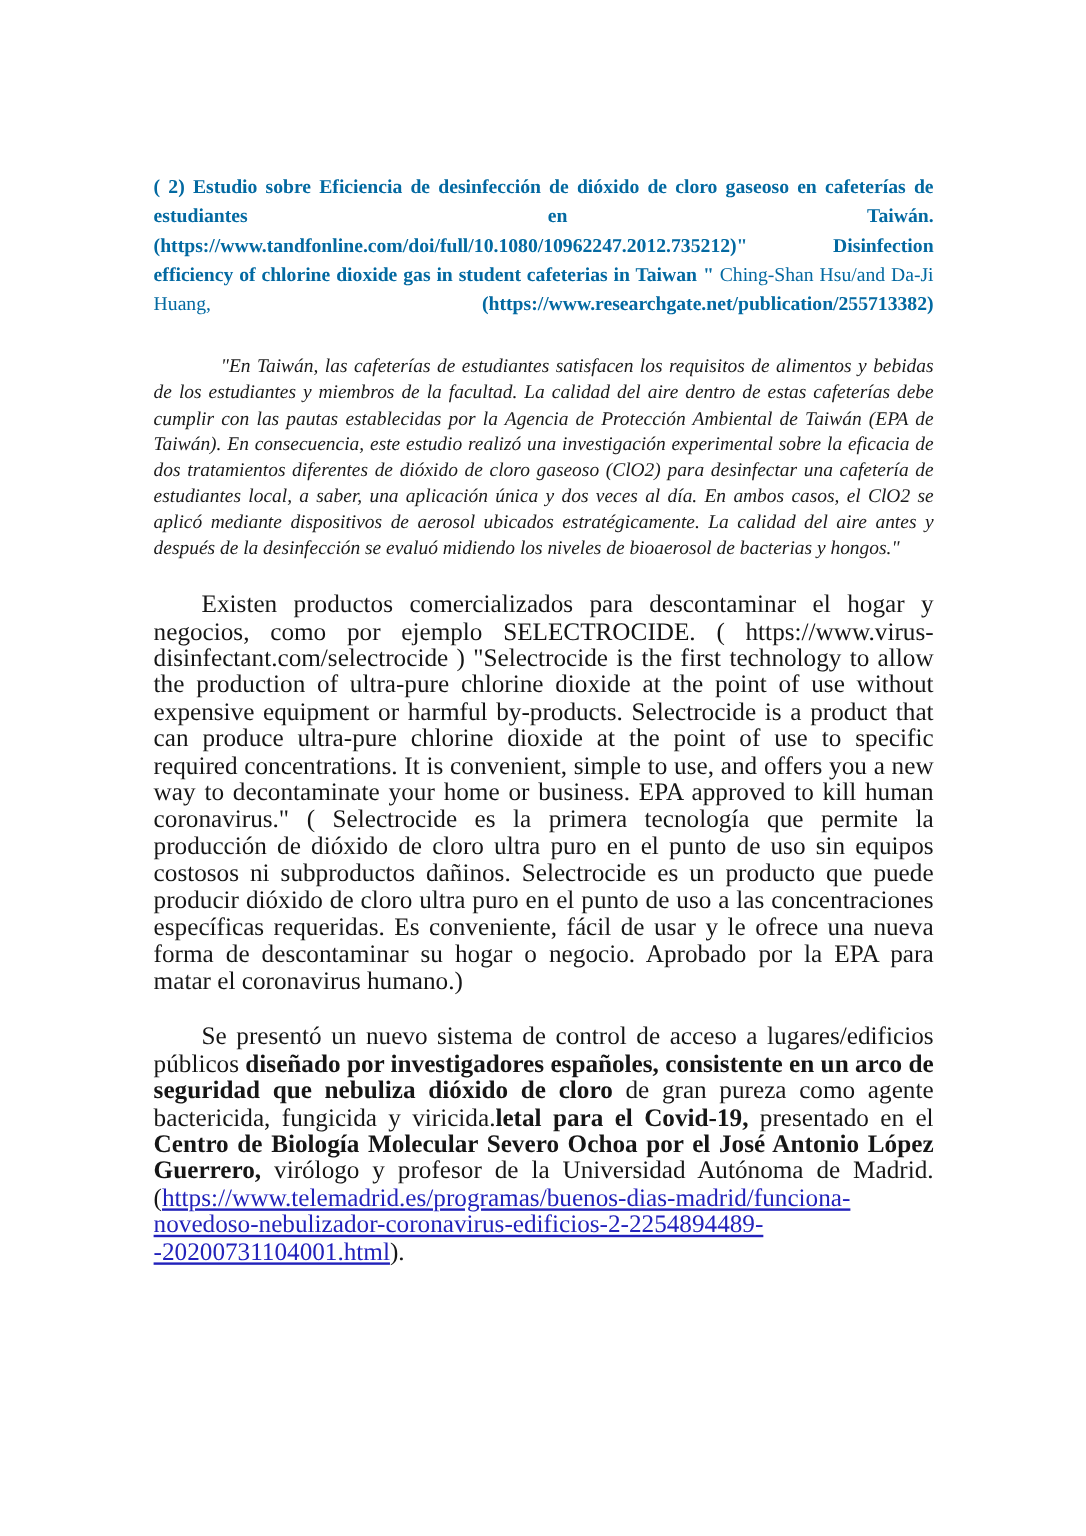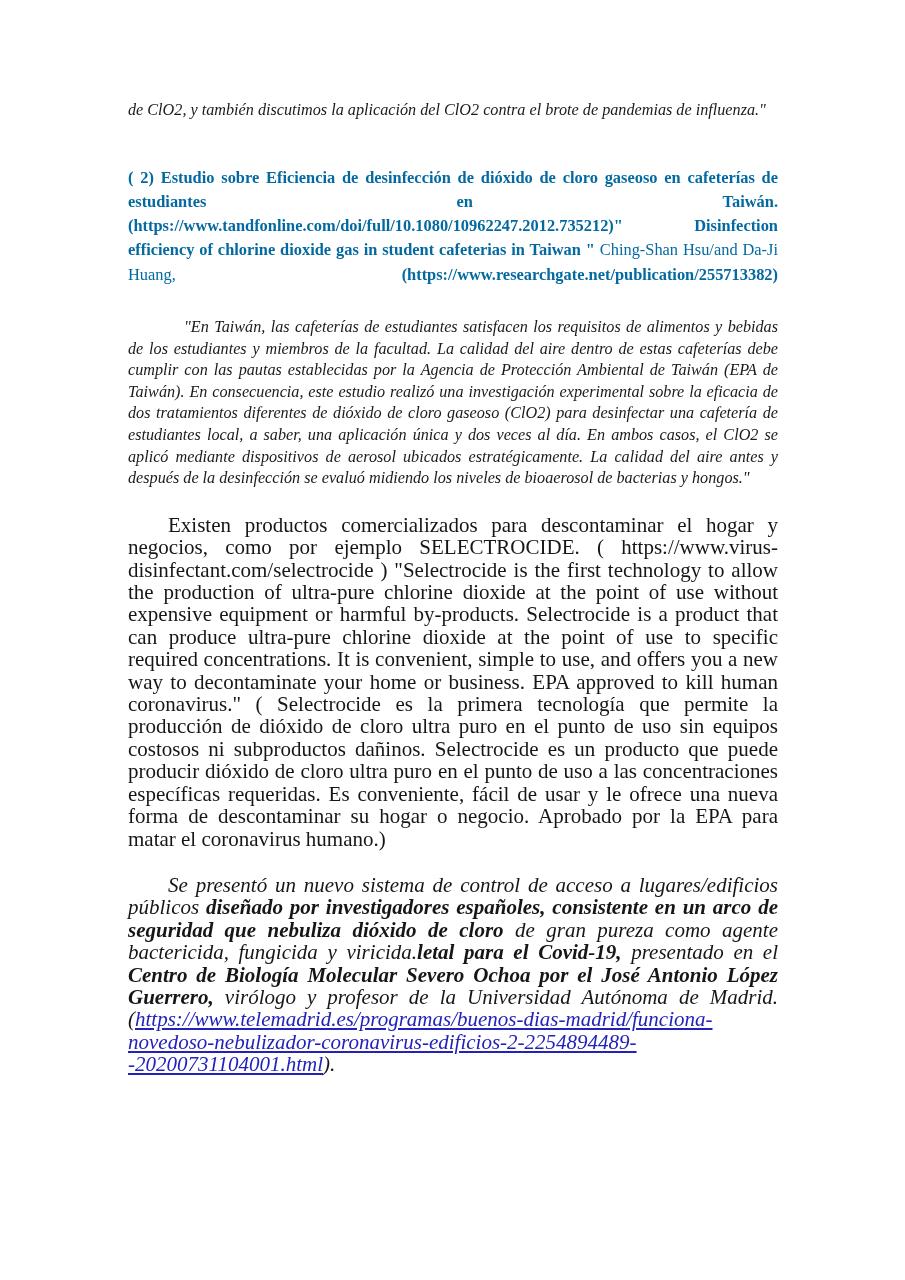--- a/index.html
+++ b/index.html
@@ -59,21 +59,20 @@
   }
 
   .body-para {
     font-size: 21px;
     line-height: 22.4px;
     text-align: justify;
     color: #161616;
   }
   .body-para.last-left {
     text-align-last: left;
-    font-style: italic;
   }
   b { font-weight: bold; }
 
   a.doclink {
     color: #2222bb;
     text-decoration: underline;
   }
 
   .watermark {
     position: absolute;
@@ -105,21 +104,20 @@
   }
 </style>
 </head>
 <body>
 
 <div class="page">
 
 
   <div class="content text-layer">
 
-    <p class="italic-quote">de ClO2, y también discutimos la aplicación del ClO2 contra el brote de pandemias de influenza."</p>
 
     <div class="spacer-lg"></div>
 
     <p class="heading-block">
       <span>( 2)</span>
       <span>Estudio sobre Eficiencia de desinfección de dióxido de cloro gaseoso en cafeterías de estudiantes en Taiwán.</span>
       <span>(https://www.tandfonline.com/doi/full/10.1080/10962247.2012.735212)"</span>
       <span>Disinfection efficiency of chlorine dioxide gas in student cafeterias in Taiwan</span>
       <span>"</span>
       <span class="reg">Ching-Shan Hsu/and Da-Ji Huang,</span>

